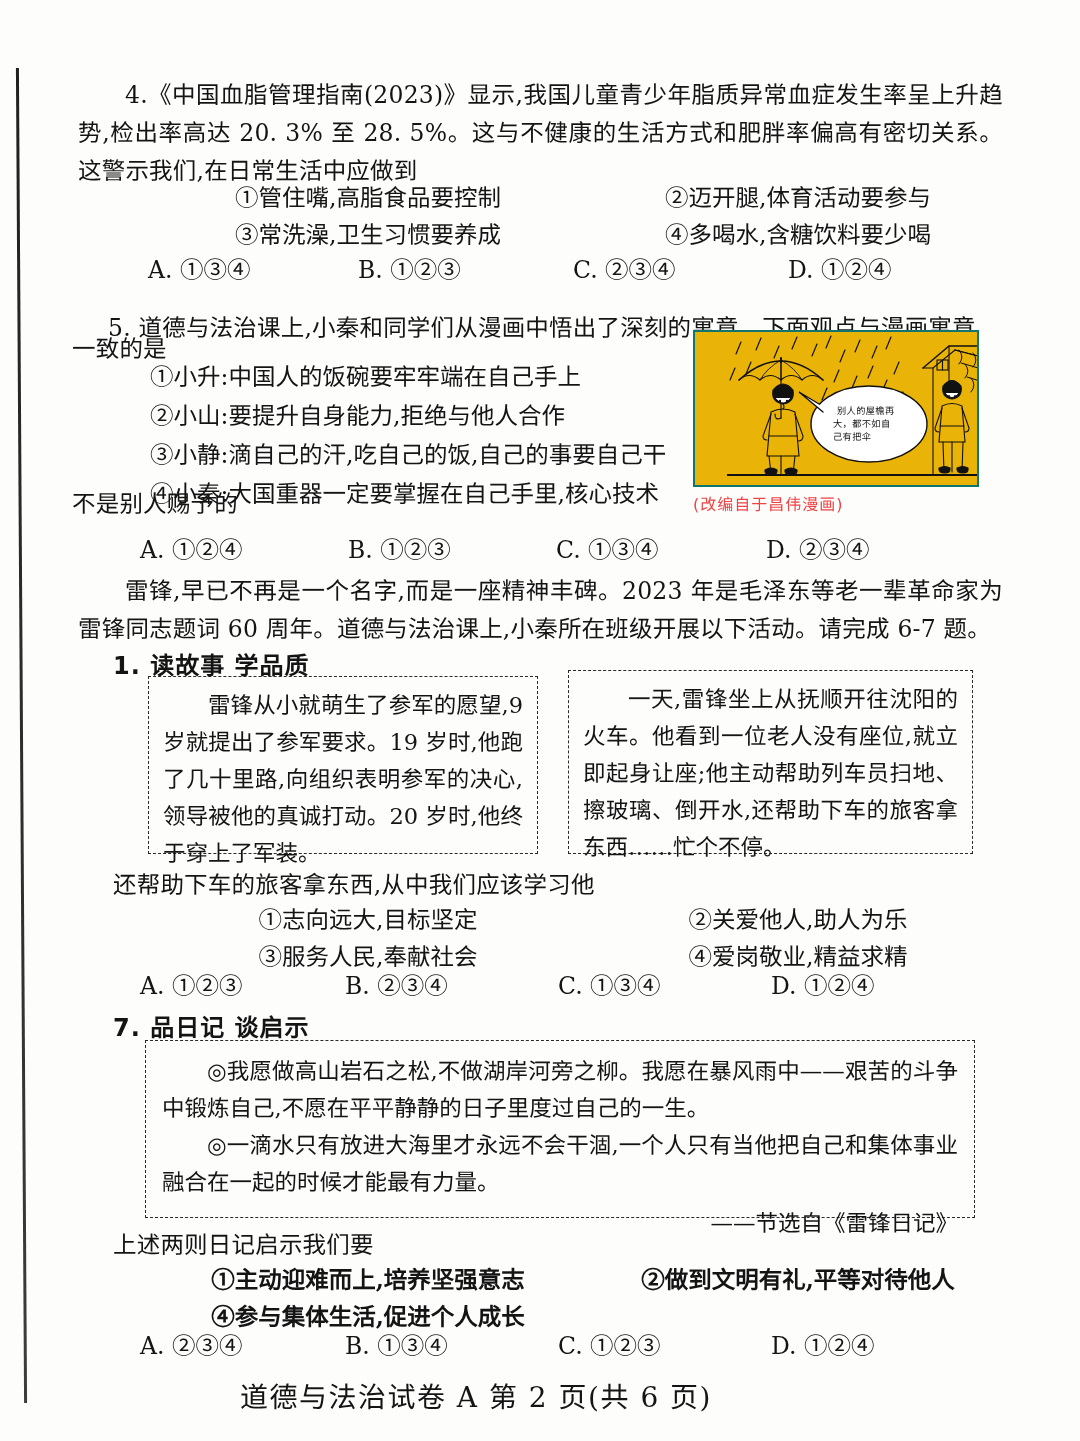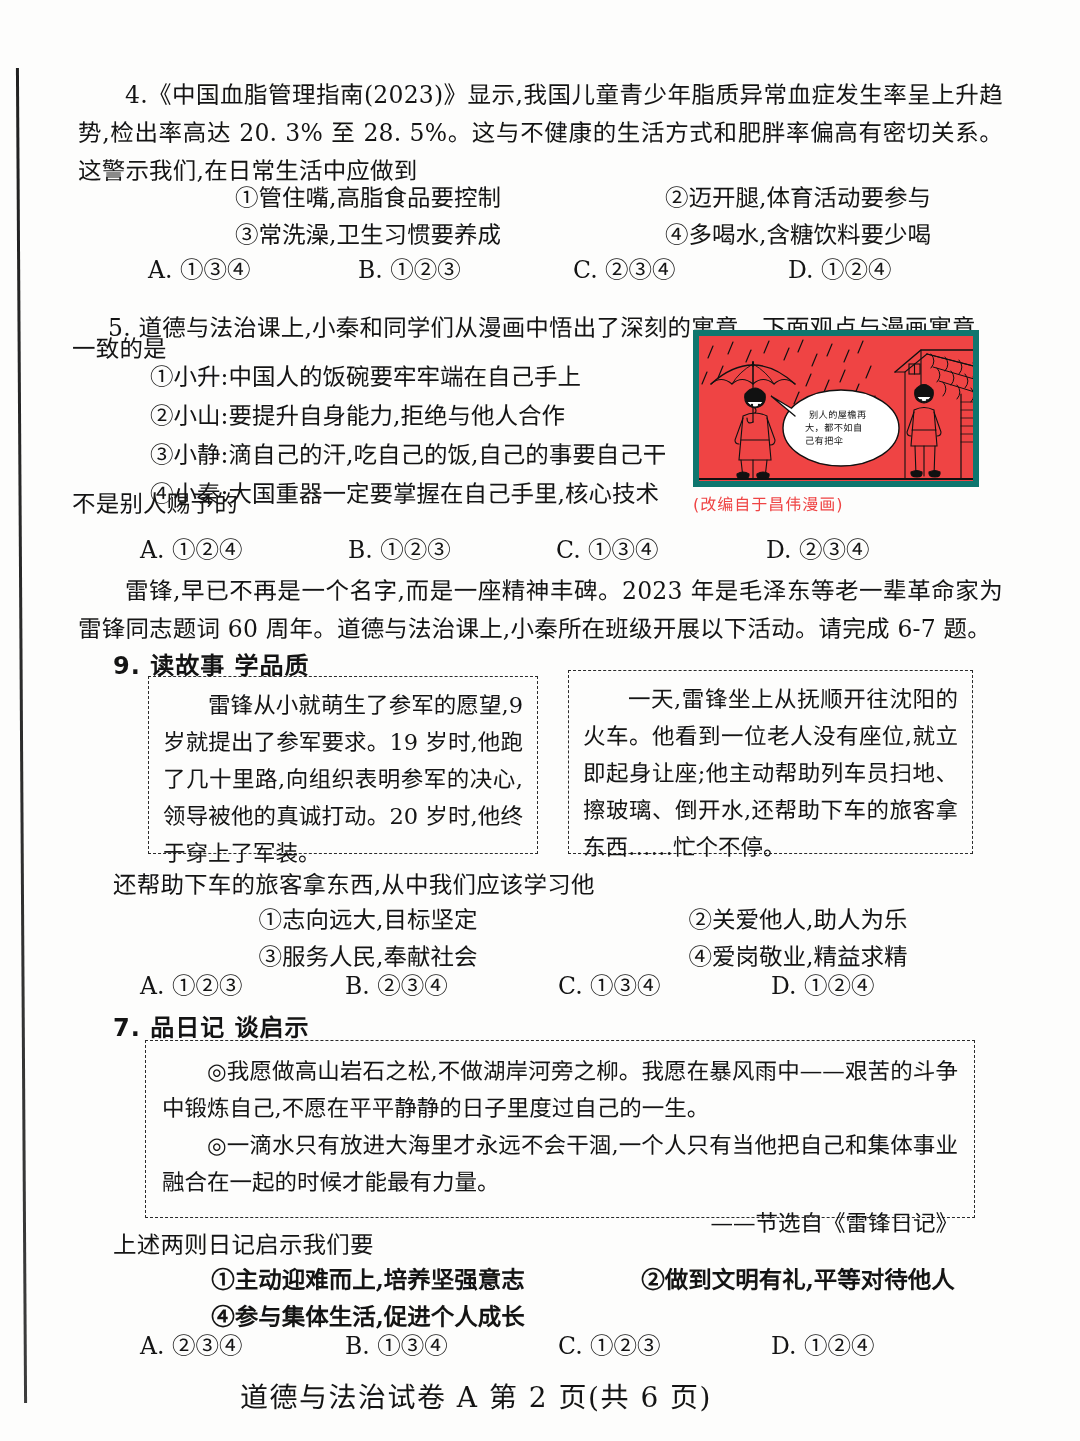--- a/index.html
+++ b/index.html
@@ -103,24 +103,25 @@
     font-family: "DejaVu Sans", "Liberation Sans", sans-serif;
   }
 
   
   #cartoon-panel {
     position: absolute;
     left: 693px;
     top: 330px;
     width: 286px;
     height: 157px;
-    border: 6px solid #0f766e;
+    border: 2px solid #0f766e;
     box-sizing: border-box;
-    background: #ef4444;
+    background: #eab308;
     overflow: hidden;
+    padding-left: 32px;
   }
   #cartoon-caption {
     position: absolute;
     left: 693px;
     top: 491px;
     width: 286px;
     text-align: left;
     font-size: 16px;
     letter-spacing: 1px;
     color: #ef4444;
@@ -294,21 +295,21 @@
 
   <div class="choices" style="left:140px; top:532px; width:800px; grid-template-columns:208px 208px 210px auto;">
     <span><span class="ch-letter">A.</span>&nbsp;<span>①②④</span></span>
     <span><span class="ch-letter">B.</span>&nbsp;<span>①②③</span></span>
     <span><span class="ch-letter">C.</span>&nbsp;<span>①③④</span></span>
     <span><span class="ch-letter">D.</span>&nbsp;<span>②③④</span></span>
   </div>
 
   <div class="para indent2" style="left:78px; top:572px; width:925px;">雷锋,早已不再是一个名字,而是一座精神丰碑。2023 年是毛泽东等老一辈革命家为雷锋同志题词 60 周年。道德与法治课上,小秦所在班级开展以下活动。请完成 6-7 题。</div>
 
-  <div class="heading-bold" style="left:113px; top:646px;">9. 读故事   学品质</div>
+  <div class="heading-bold" style="left:113px; top:646px;">1. 读故事   学品质</div>
 
   <div class="dashbox" style="left:148px; top:676px; width:390px; height:178px;">
     <p class="indent2">雷锋从小就萌生了参军的愿望,9 岁就提出了参军要求。19 岁时,他跑了几十里路,向组织表明参军的决心,领导被他的真诚打动。20 岁时,他终于穿上了军装。</p>
   </div>
 
   <div class="dashbox" style="left:568px; top:670px; width:405px; height:184px;">
     <p class="indent2">一天,雷锋坐上从抚顺开往沈阳的火车。他看到一位老人没有座位,就立即起身让座;他主动帮助列车员扫地、擦玻璃、倒开水,还帮助下车的旅客拿东西……忙个不停。</p>
   </div>
 
   <div class="para" style="left:113px; top:866px; width:870px;">还帮助下车的旅客拿东西,从中我们应该学习他</div>

